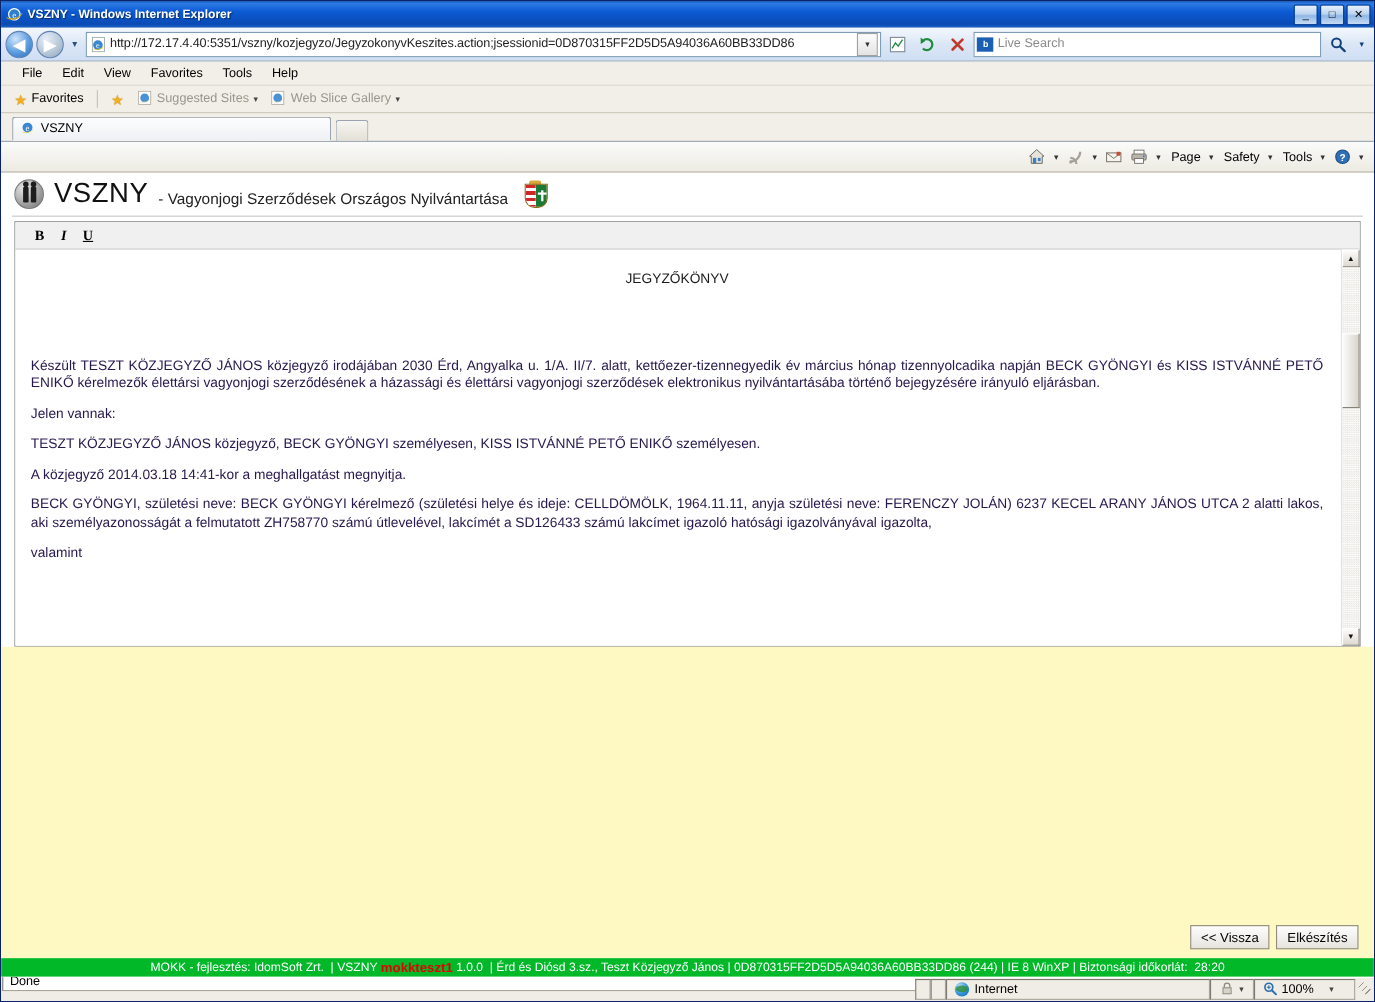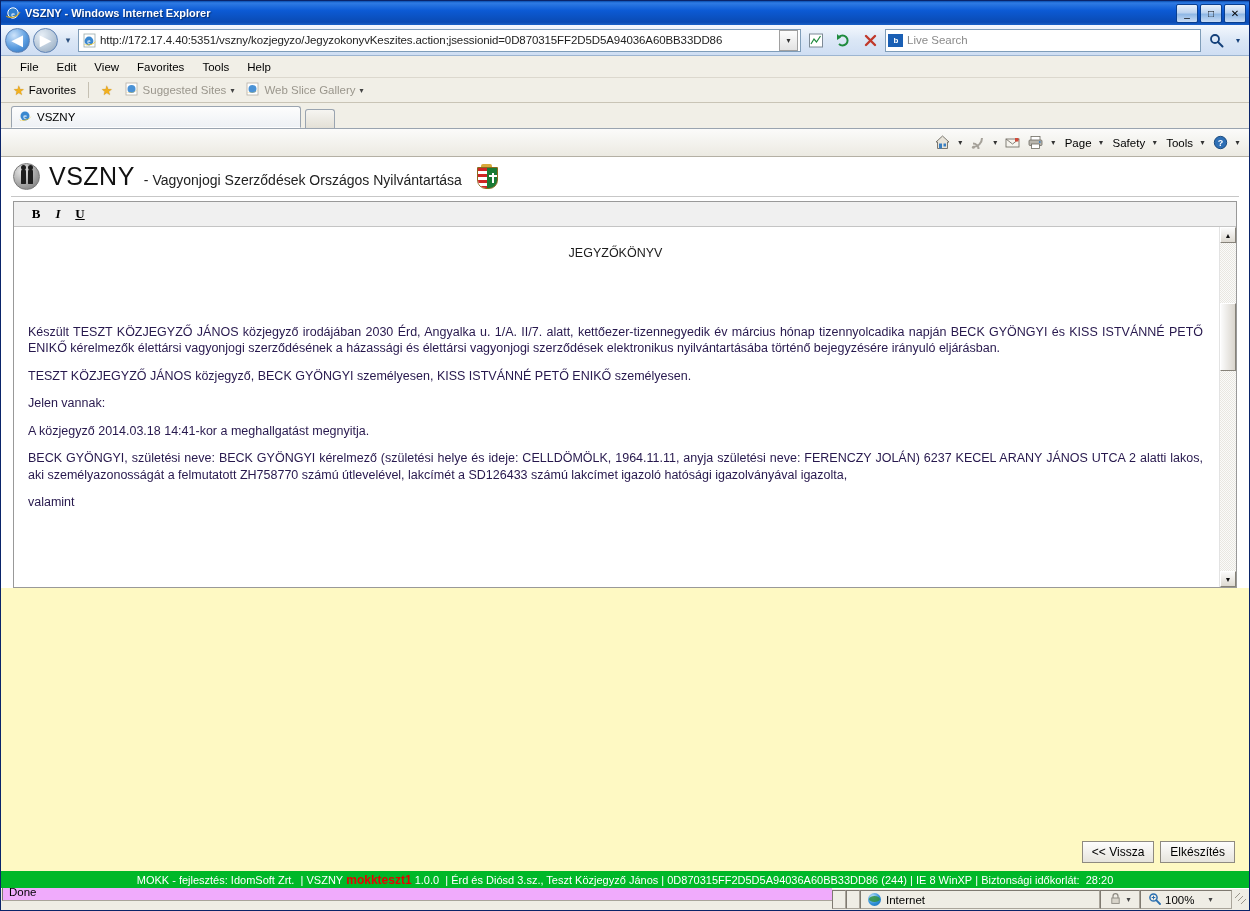--- a/index.html
+++ b/index.html
@@ -247,21 +247,21 @@
   .greenbar .red{color:#e60000;font-weight:bold;font-size:12px;}
   
   .statusbar{
     height:21px;flex:0 0 21px;background:#efedE5;
     display:flex;align-items:center;font-size:11.5px;
     border-top:1px solid #fff;
   }
   .st-left{
     flex:1;height:19px;display:flex;align-items:center;padding-left:6px;
     border:1px solid #a9a49a;border-top-color:#7f7a71;border-left-color:#7f7a71;
-    border-right:none;box-sizing:border-box;margin:1px 0 17px 1px;background:#f0abfc;
+    border-right:none;box-sizing:border-box;margin:1px 0 17px 1px;background:#ffffff;
   }
   .st-cell{
     height:19px;display:flex;align-items:center;gap:5px;padding:0 7px;
     border:1px solid #a9a49a;border-top-color:#7f7a71;border-left-color:#7f7a71;
     box-sizing:border-box;margin:1px 0;
   }
   .st-narrow{width:14px;padding:0;}
   .globe{
     width:13px;height:13px;border-radius:50%;
     background:radial-gradient(circle at 35% 30%,#bfe3fb,#2f8fd8 55%,#176aa8);
@@ -476,22 +476,22 @@
       <div class="editor-toolbar">
         <span class="fmt-btn fmt-b">B</span>
         <span class="fmt-btn fmt-i">I</span>
         <span class="fmt-btn fmt-u">U</span>
       </div>
       <div class="editor-body">
         <div class="doc">
           <p class="doctitle">JEGYZŐKÖNYV</p>
           <div class="spacer"></div>
           <p>Készült TESZT KÖZJEGYZŐ JÁNOS közjegyző irodájában 2030 Érd, Angyalka u. 1/A. II/7. alatt, kettőezer-tizennegyedik év március hónap tizennyolcadika napján BECK GYÖNGYI és KISS ISTVÁNNÉ PETŐ ENIKŐ kérelmezők élettársi vagyonjogi szerződésének a házassági és élettársi vagyonjogi szerződések elektronikus nyilvántartásába történő bejegyzésére irányuló eljárásban.</p>
+          <p>Jelen vannak:</p>
           <p>TESZT KÖZJEGYZŐ JÁNOS közjegyző, BECK GYÖNGYI személyesen, KISS ISTVÁNNÉ PETŐ ENIKŐ személyesen.</p>
-          <p>Jelen vannak:</p>
           <p>A közjegyző 2014.03.18 14:41-kor a meghallgatást megnyitja.</p>
           <p>BECK GYÖNGYI, születési neve: BECK GYÖNGYI kérelmező (születési helye és ideje: CELLDÖMÖLK, 1964.11.11, anyja születési neve: FERENCZY JOLÁN) 6237 KECEL ARANY JÁNOS UTCA 2 alatti lakos, aki személyazonosságát a felmutatott ZH758770 számú útlevelével, lakcímét a SD126433 számú lakcímet igazoló hatósági igazolványával igazolta,</p>
           <p>valamint</p>
         </div>
         <div class="vscroll">
           <div class="sb-arrow">▲</div>
           <div class="sb-track">
             <div class="sb-thumb"></div>
           </div>
           <div class="sb-arrow">▼</div>

